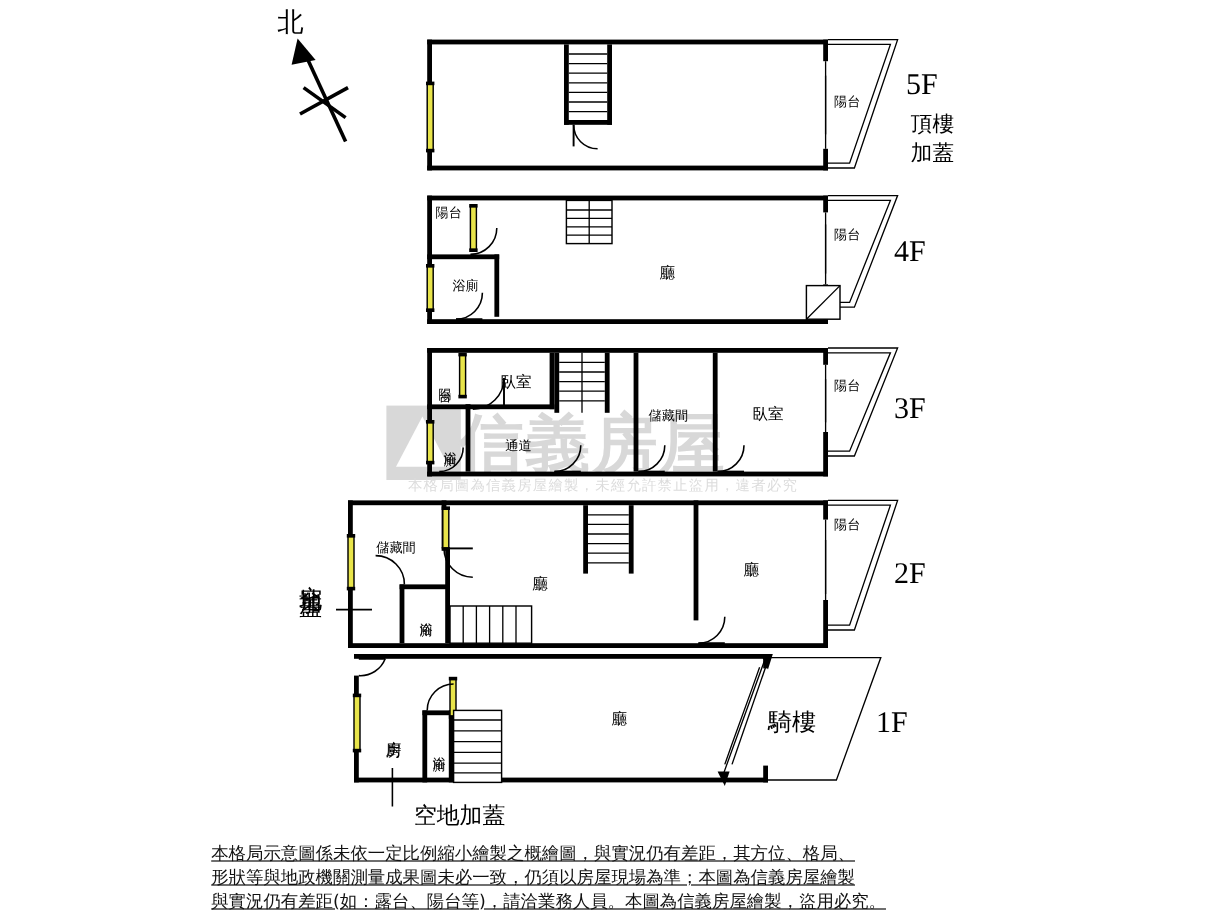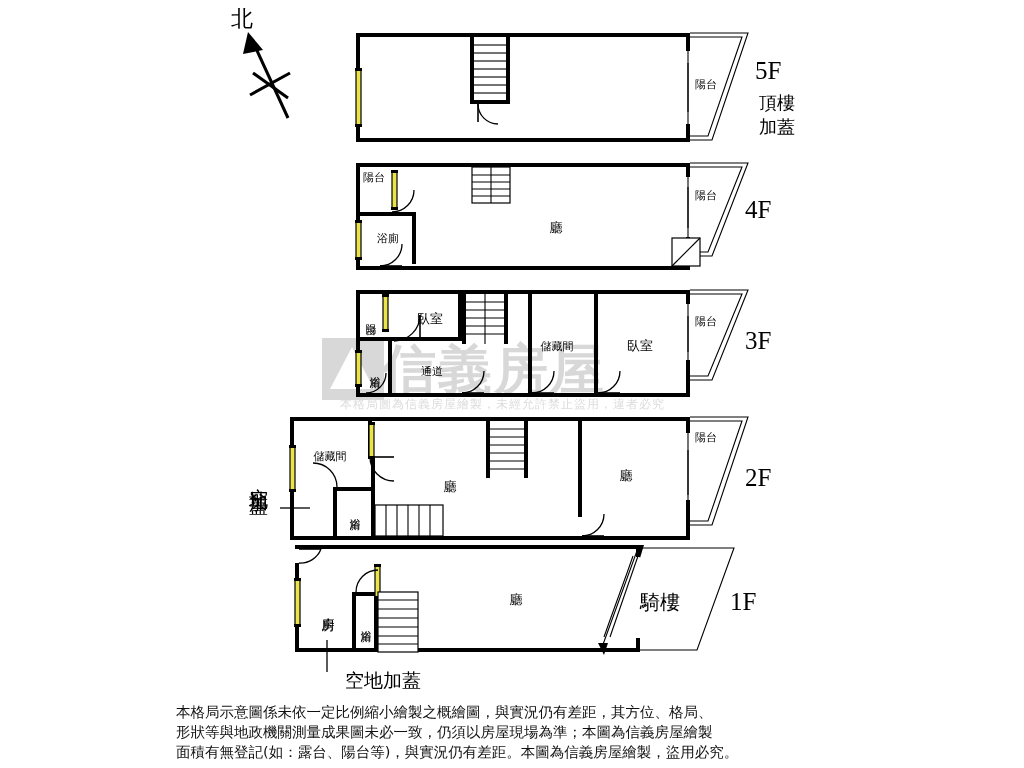--- a/index.html
+++ b/index.html
@@ -71,21 +71,21 @@
     font-family:Liberation Serif, serif;
     font-size:12px;color:#dcdcdc;white-space:nowrap;letter-spacing:1px;
     pointer-events:none;
   }
 
   #disclaimer{
     position:absolute;left:176px;top:702px;width:690px;
     font-family:"DejaVu Sans","Liberation Sans",sans-serif;
     font-size:14.5px;line-height:20px;color:#111;text-align:left;
   }
-  #disclaimer div{white-space:nowrap;}
+  #disclaimer div{white-space:nowrap;text-decoration:underline;}
 </style>
 </head>
 <body>
 
 <div id="plan-root">
 
   <div id="watermark">
     <div class="wm-mark"></div>
     <div class="wm-text">信義房屋</div>
   </div>
@@ -391,16 +391,16 @@
     </g>
     <text class="floorlabel" x="730" y="604">1F</text>
 
     <text class="sidelabel" x="345" y="681" style="text-anchor:start;">空地加蓋</text>
 
   </svg>
 
   <div id="disclaimer">
     <div>本格局示意圖係未依一定比例縮小繪製之概繪圖，與實況仍有差距，其方位、格局、</div>
     <div>形狀等與地政機關測量成果圖未必一致，仍須以房屋現場為準；本圖為信義房屋繪製</div>
-    <div>面積有無登記(如：露台、陽台等)，與實況仍有差距。本圖為信義房屋繪製，盜用必究。</div>
+    <div>與實況仍有差距(如：露台、陽台等)，請洽業務人員。本圖為信義房屋繪製，盜用必究。</div>
   </div>
 
 </div>
 
 </body></html>

